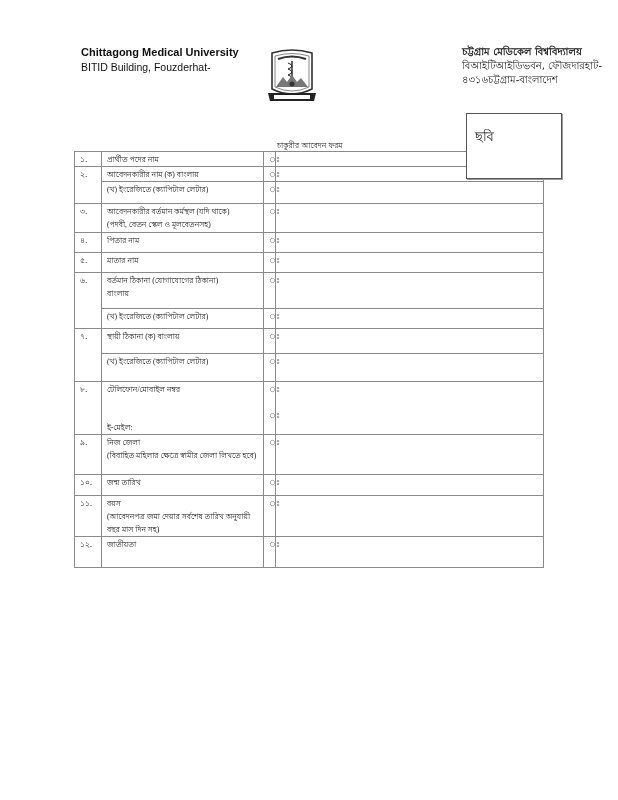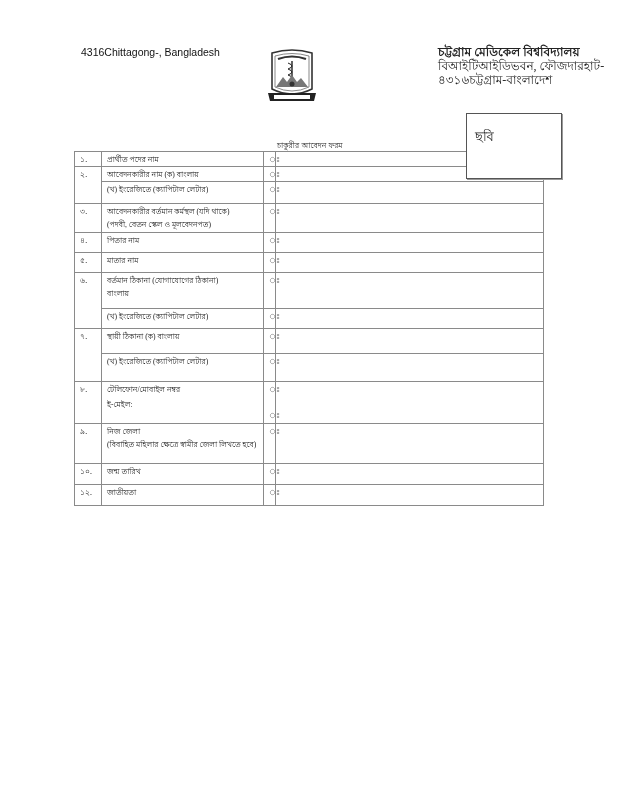--- a/index.html
+++ b/index.html
@@ -2,41 +2,42 @@
 <html><head>
 <meta charset="utf-8">
 <style>
   html, body { margin:0; padding:0; background:#ffffff; }
   body { width:618px; height:800px; position:relative; overflow:hidden;
          font-family:"DejaVu Sans", sans-serif; color:#1a1a1a; }
   .hdr-left { position:absolute; left:81px; top:45px; font-family:"Liberation Sans", sans-serif;
               font-size:10.5px; line-height:15px; color:#111; }
   .hdr-left .title { font-weight:bold; font-size:11px; }
   .logo { position:absolute; left:266px; top:49px; width:52px; height:58px; }
-  .hdr-right { position:absolute; left:438px; top:45px; font-size:12px; line-height:14px; color:#222;font-family:Liberation Serif, serif; }
+  .hdr-right { position:absolute; left:462px; top:45px; font-size:10px; line-height:14px; color:#222; }
   .hdr-right .title { font-weight:bold; }
   .form-title { position:absolute; left:277px; top:139px; font-size:7.6px; color:#222; }
   .photo { position:absolute; left:466px; top:113px; width:94px; height:64px;
            border:1px solid #555; box-shadow:1px 1px 0 #999; background:#fff; z-index:2; }
   .photo span { position:absolute; left:8px; top:13px; font-size:13px; }
   .tbl { position:absolute; left:74px; top:151px; width:470px; border-collapse:collapse;
          font-size:7.6px; table-layout:fixed; }
   .tbl td { border:1px solid #8a8a8a; vertical-align:top; padding:1px 4px 0 5px; line-height:13px; }
   .tbl td.num { width:17px; }
   .tbl td.lbl { width:152px;font-family:Liberation Serif, serif; }
   .tbl td.col { width:6px; padding:1px 0 0 5px; color:#444; }
   .tbl td.val { }
   .nob-top { border-top:none !important; }
   .nob-bot { border-bottom:none !important; }
 </style>
 </head>
 <body>
 
 <div class="hdr-left">
-  <div>4316Chittagong-, Bangladesh</div>
+  <div class="title">Chittagong Medical University</div>
+  <div>BITID Building, Fouzderhat-</div>
 </div>
 
 <div class="logo">
   <svg width="52" height="58" viewBox="0 0 52 58">
     <path d="M6 4 Q26 -2 46 4 L46 40 Q26 50 6 40 Z" fill="#fff" stroke="#333" stroke-width="1.6"></path>
     <path d="M9 7 Q26 2 43 7 L43 38 Q26 46 9 38 Z" fill="none" stroke="#555" stroke-width="0.7"></path>
     <path d="M12 10 Q26 5 40 10" fill="none" stroke="#333" stroke-width="2.2"></path>
     <line x1="26" y1="12" x2="26" y2="32" stroke="#222" stroke-width="1.4"></line>
     <path d="M22 14 Q30 17 22 20 Q30 23 22 26 Q30 29 24 31" fill="none" stroke="#222" stroke-width="1"></path>
     <path d="M10 38 L17 28 L21 33 L26 26 L31 33 L35 29 L42 38 Z" fill="#777"></path>
@@ -75,21 +76,21 @@
   <tr style="height:22px">
     <td class="num nob-top"></td>
     <td class="lbl">(খ) ইংরেজিতে (ক্যাপিটাল লেটার)</td>
     <td class="col">ঃ</td>
     <td class="val"></td>
   </tr>
   <tr style="height:29px">
     <td class="num">৩.</td>
     <td class="lbl">
       <div>আবেদনকারীর বর্তমান কর্মস্থল (যদি থাকে)</div>
-      <div>(পদবী, বেতন স্কেল ও মূলবেদনপত)</div>
+      <div>(পদবী, বেতন স্কেল ও মূলবেতনসহ)</div>
     </td>
     <td class="col">ঃ</td>
     <td class="val"></td>
   </tr>
   <tr style="height:20px">
     <td class="num">৪.</td>
     <td class="lbl">পিতার নাম</td>
     <td class="col">ঃ</td>
     <td class="val"></td>
   </tr>
@@ -123,21 +124,21 @@
   <tr style="height:28px">
     <td class="num nob-top"></td>
     <td class="lbl"> (খ) ইংরেজিতে (ক্যাপিটাল লেটার)</td>
     <td class="col">ঃ</td>
     <td class="val"></td>
   </tr>
   <tr style="height:42px">
     <td class="num">৮.</td>
     <td class="lbl">
       <div>টেলিফোন/মোবাইল নম্বর</div>
-      <div style="margin-top:2px">ই-মেইল:</div>
+      <div style="margin-top:25px">ই-মেইল:</div>
     </td>
     <td class="col">
       <div>ঃ</div>
       <div style="margin-top:13px">ঃ</div>
     </td>
     <td class="val"></td>
   </tr>
   <tr style="height:40px">
     <td class="num">৯.</td>
     <td class="lbl">
@@ -146,20 +147,29 @@
     </td>
     <td class="col">ঃ</td>
     <td class="val"></td>
   </tr>
   <tr style="height:21px">
     <td class="num">১০.</td>
     <td class="lbl">জন্ম তারিখ</td>
     <td class="col">ঃ</td>
     <td class="val"></td>
   </tr>
-  <tr style="height:21px">
+  <tr style="height:40px">
+    <td class="num">১১.</td>
+    <td class="lbl">
+      <div>বয়স</div>
+      <div>(আবেদনপত্র জমা দেয়ার সর্বশেষ তারিখ অনুযায়ী বছর মাস দিন সহ)</div>
+    </td>
+    <td class="col">ঃ</td>
+    <td class="val"></td>
+  </tr>
+  <tr style="height:31px">
     <td class="num">১২.</td>
     <td class="lbl">জাতীয়তা</td>
     <td class="col">ঃ</td>
     <td class="val"></td>
   </tr>
 </tbody>
   </table>
 
 </body></html>

